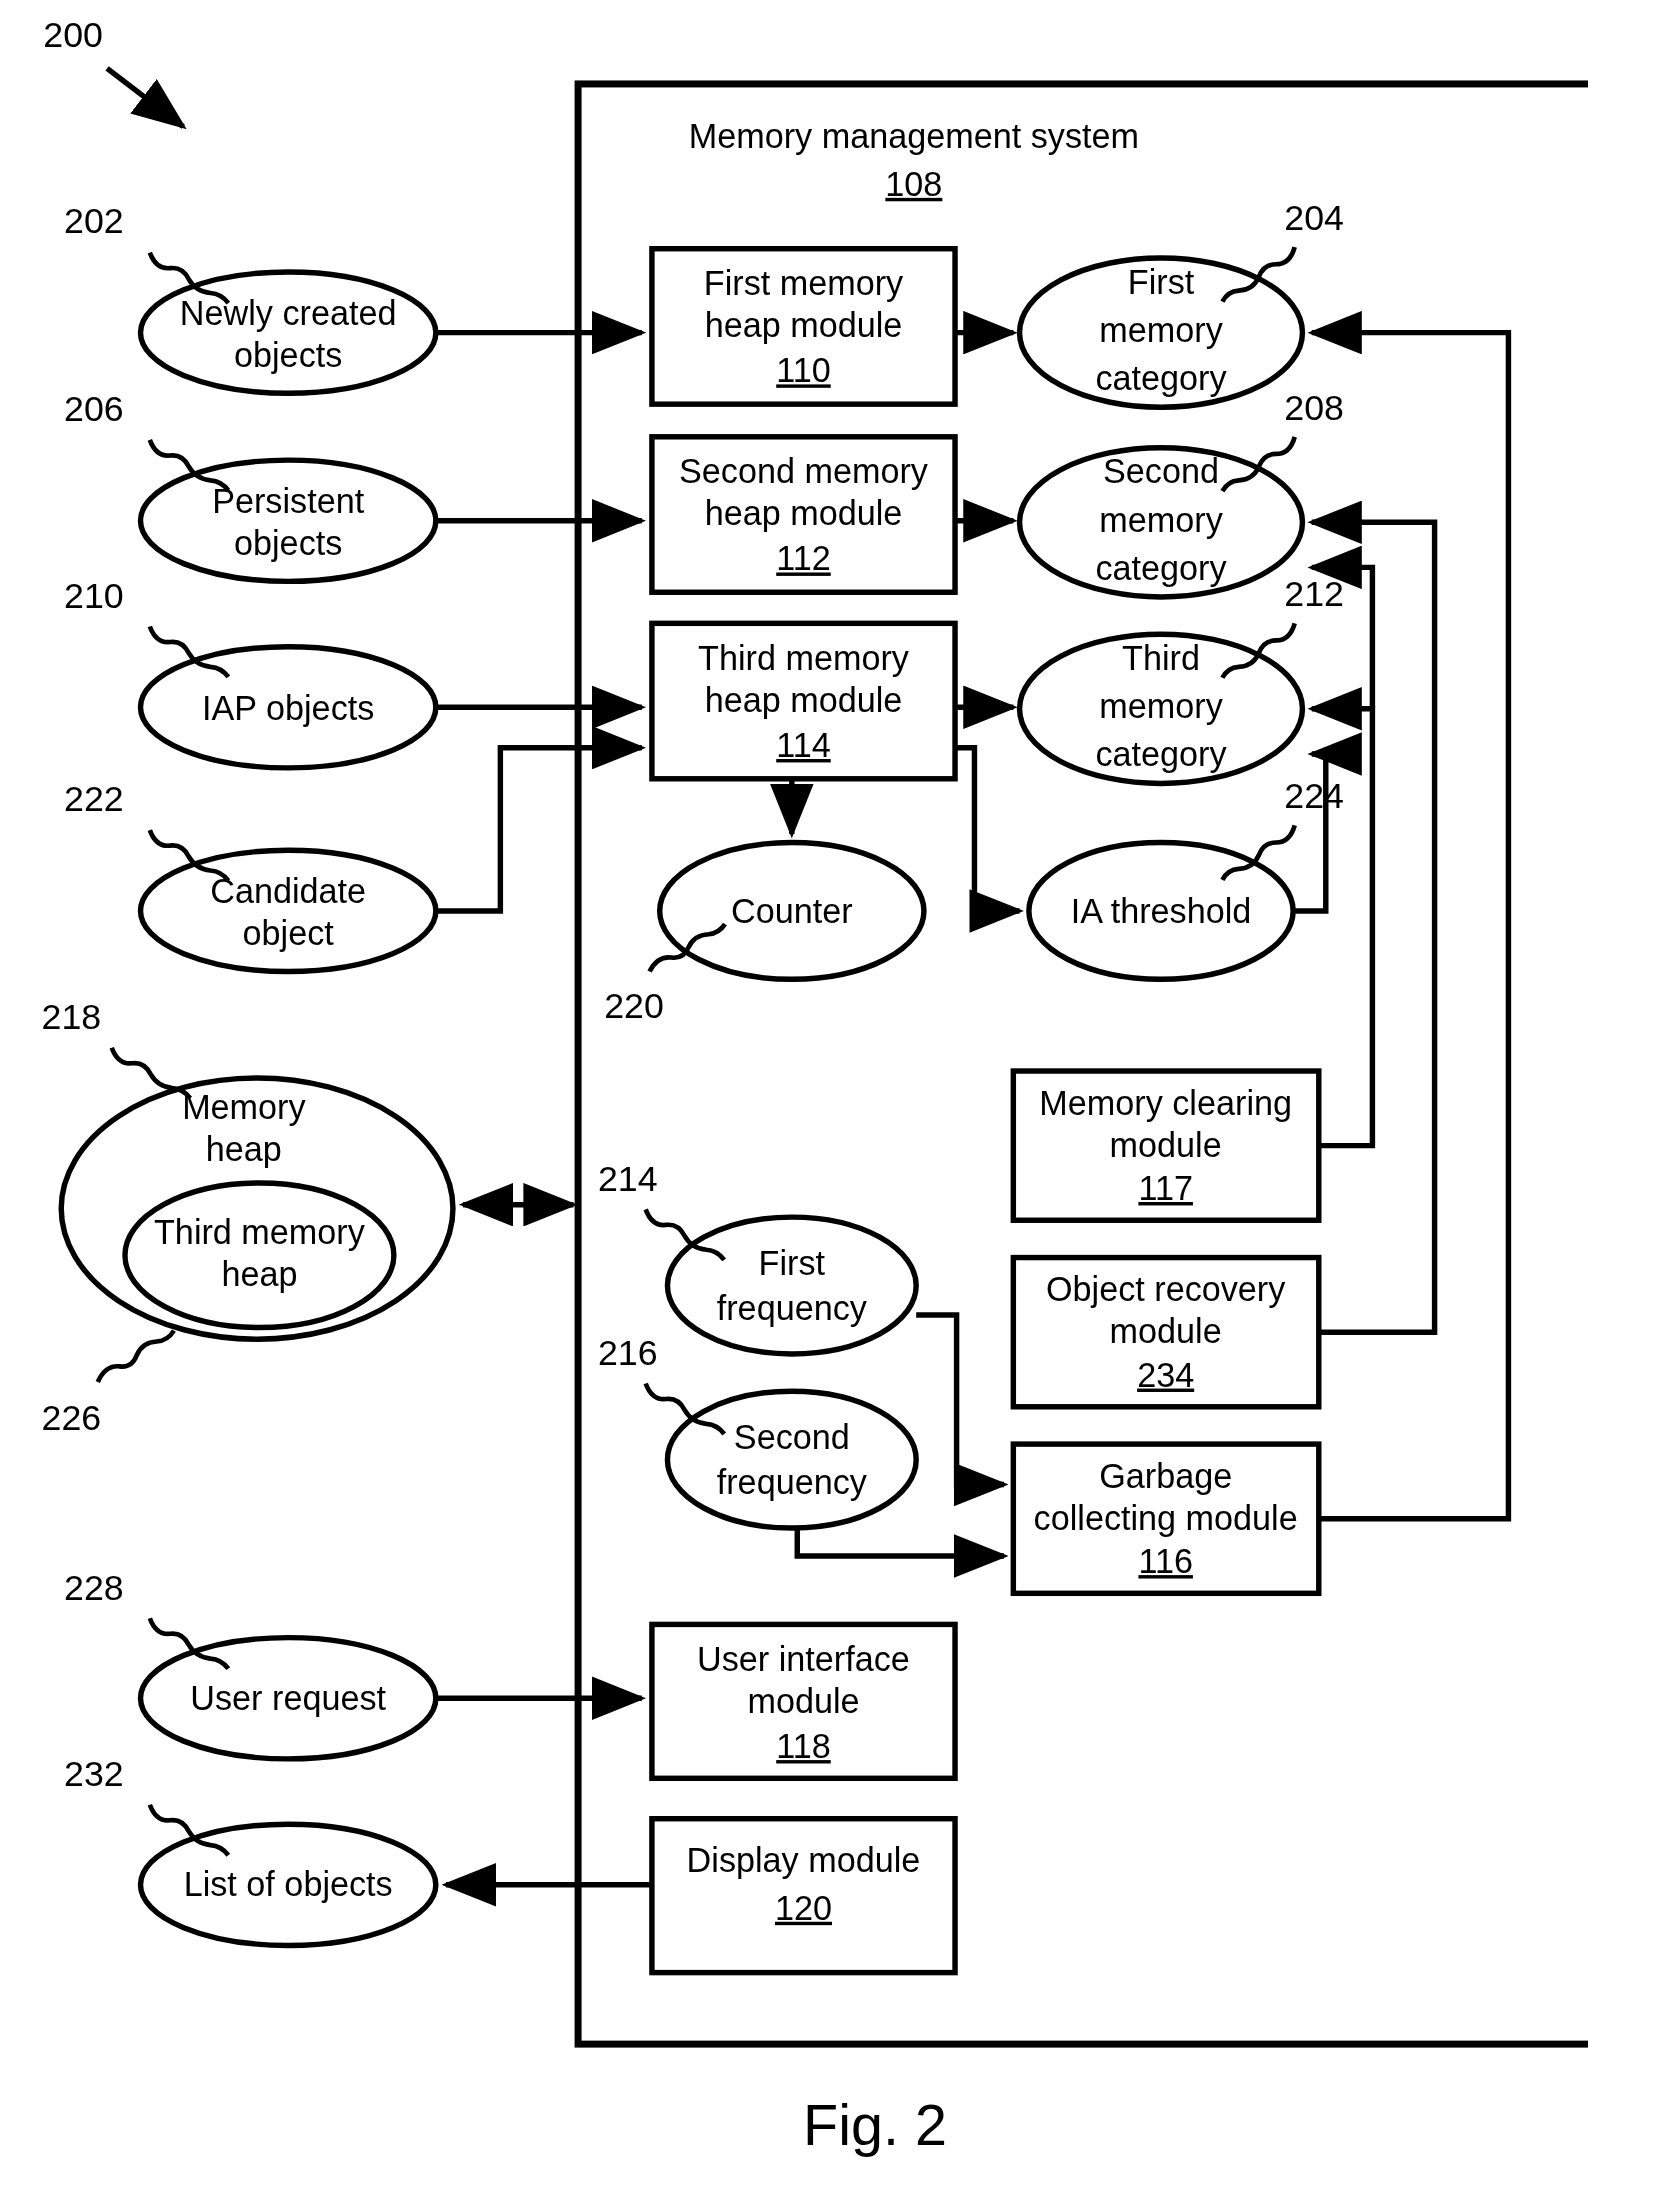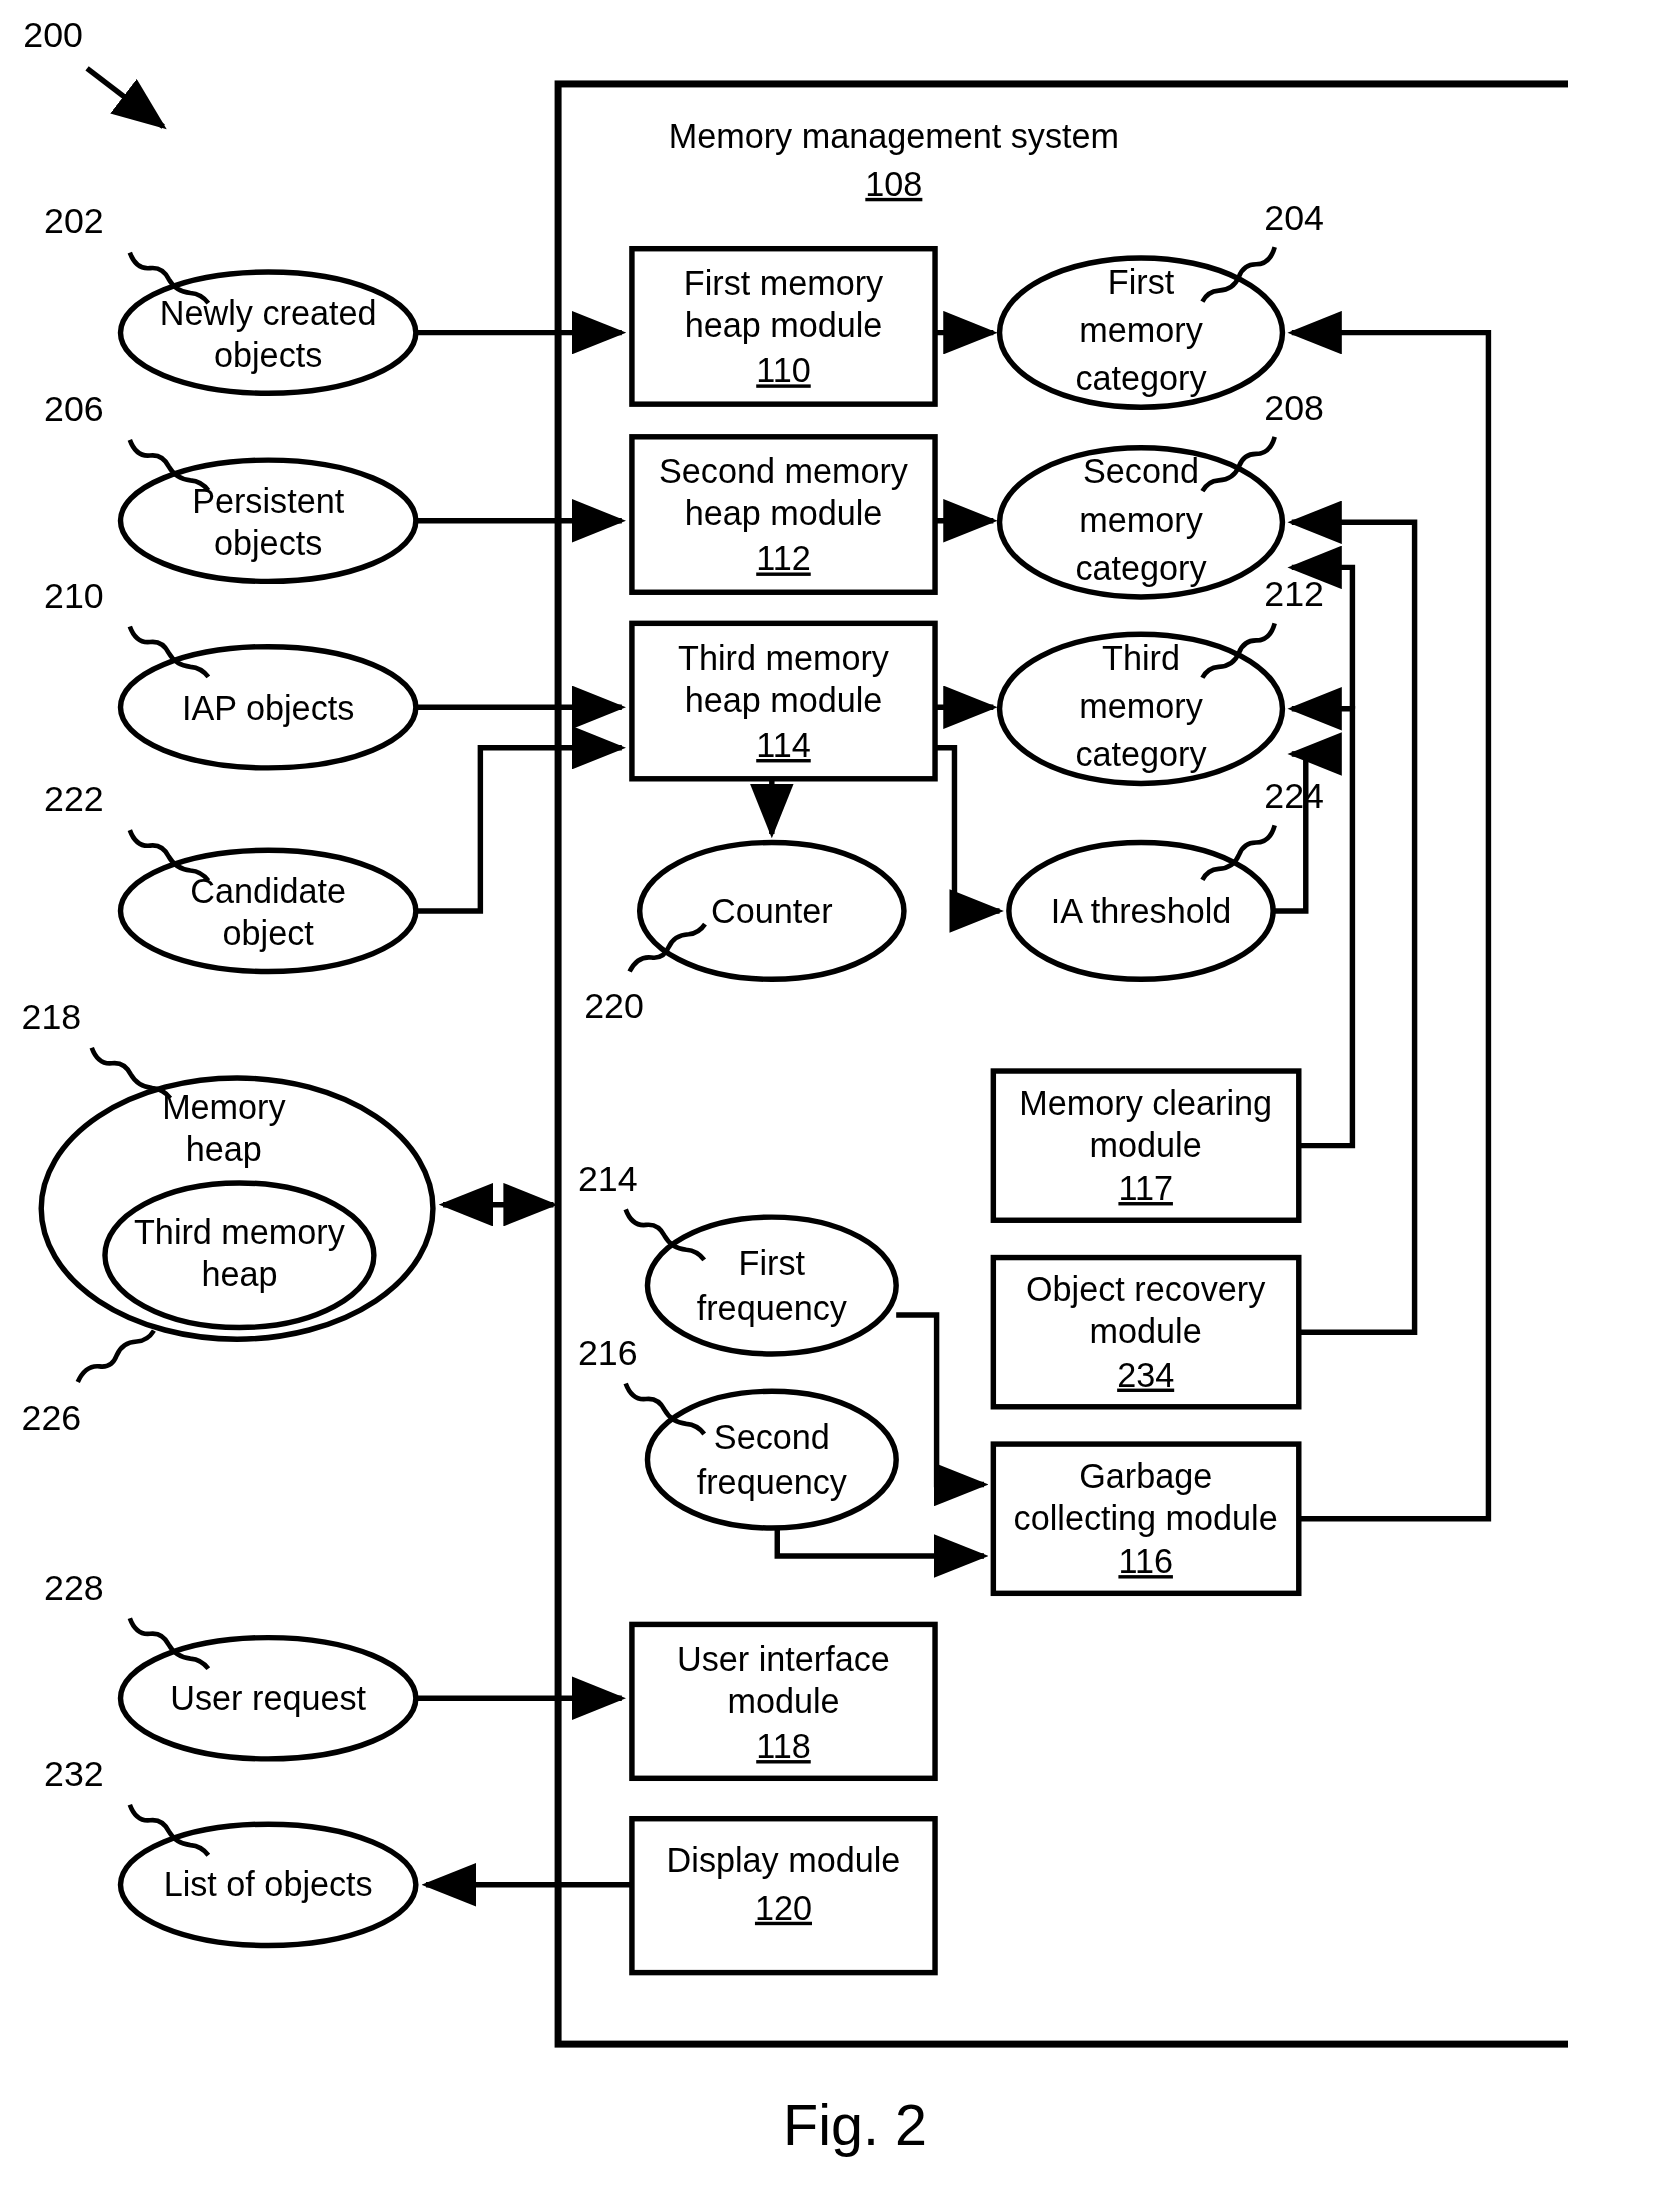--- a/index.html
+++ b/index.html
@@ -1,17 +1,17 @@
 <!DOCTYPE html>
 <html style="font-size:12.4px"><head>
 <meta charset="utf-8">
 <style>
   html,body{margin:0;padding:0;background:#ffffff;}
   body{font-family:"Liberation Sans", sans-serif;}
-  #page{position:relative;width:1568px;height:2205px;background:#fff;overflow:hidden;}
+  #page{position:relative;width:1568px;height:2205px;background:#fff;overflow:hidden;margin-left:20px;}
   svg{position:absolute;left:0;top:0;width:1668px;height:2205px;}
   .txt{font-family:"Liberation Sans", sans-serif;fill:#000;}
   .ref{font-size:46px;}
   .lbl{font-size:44px;}
   .title{font-size:44px;}
   .fig{font-size:74px;}
   .num{font-size:44px;text-decoration:underline;}
   .shape{fill:#ffffff;stroke:#000000;}
   .box{stroke-width:7;}
   .ell{stroke-width:7;}

